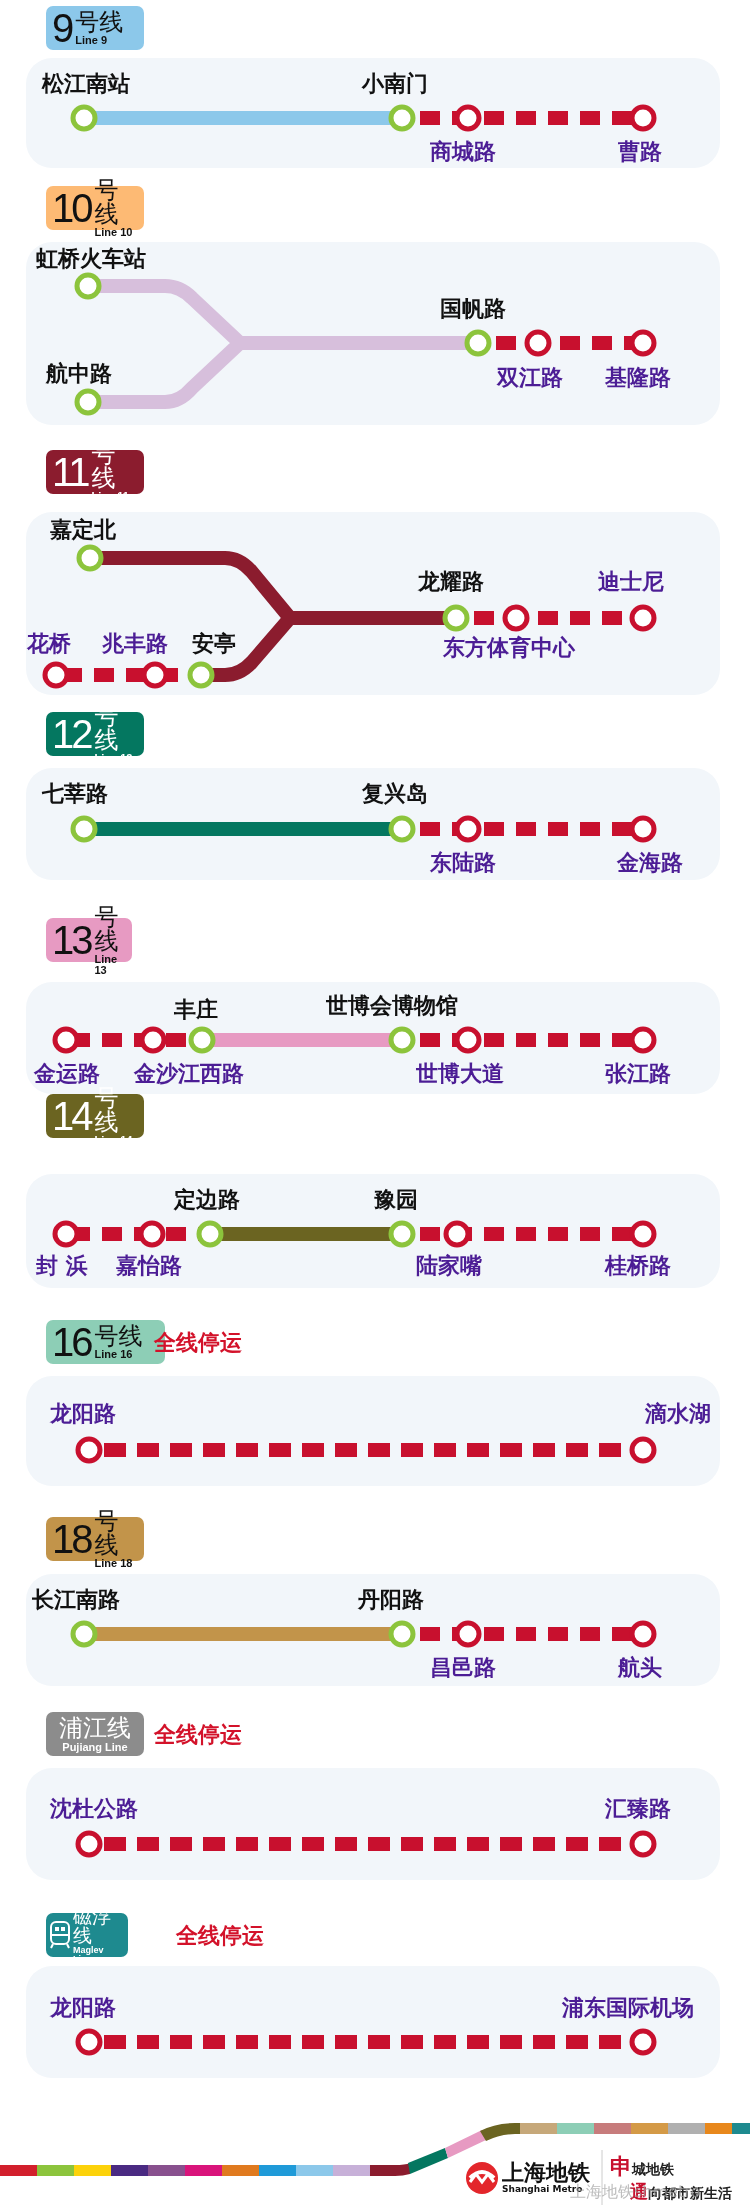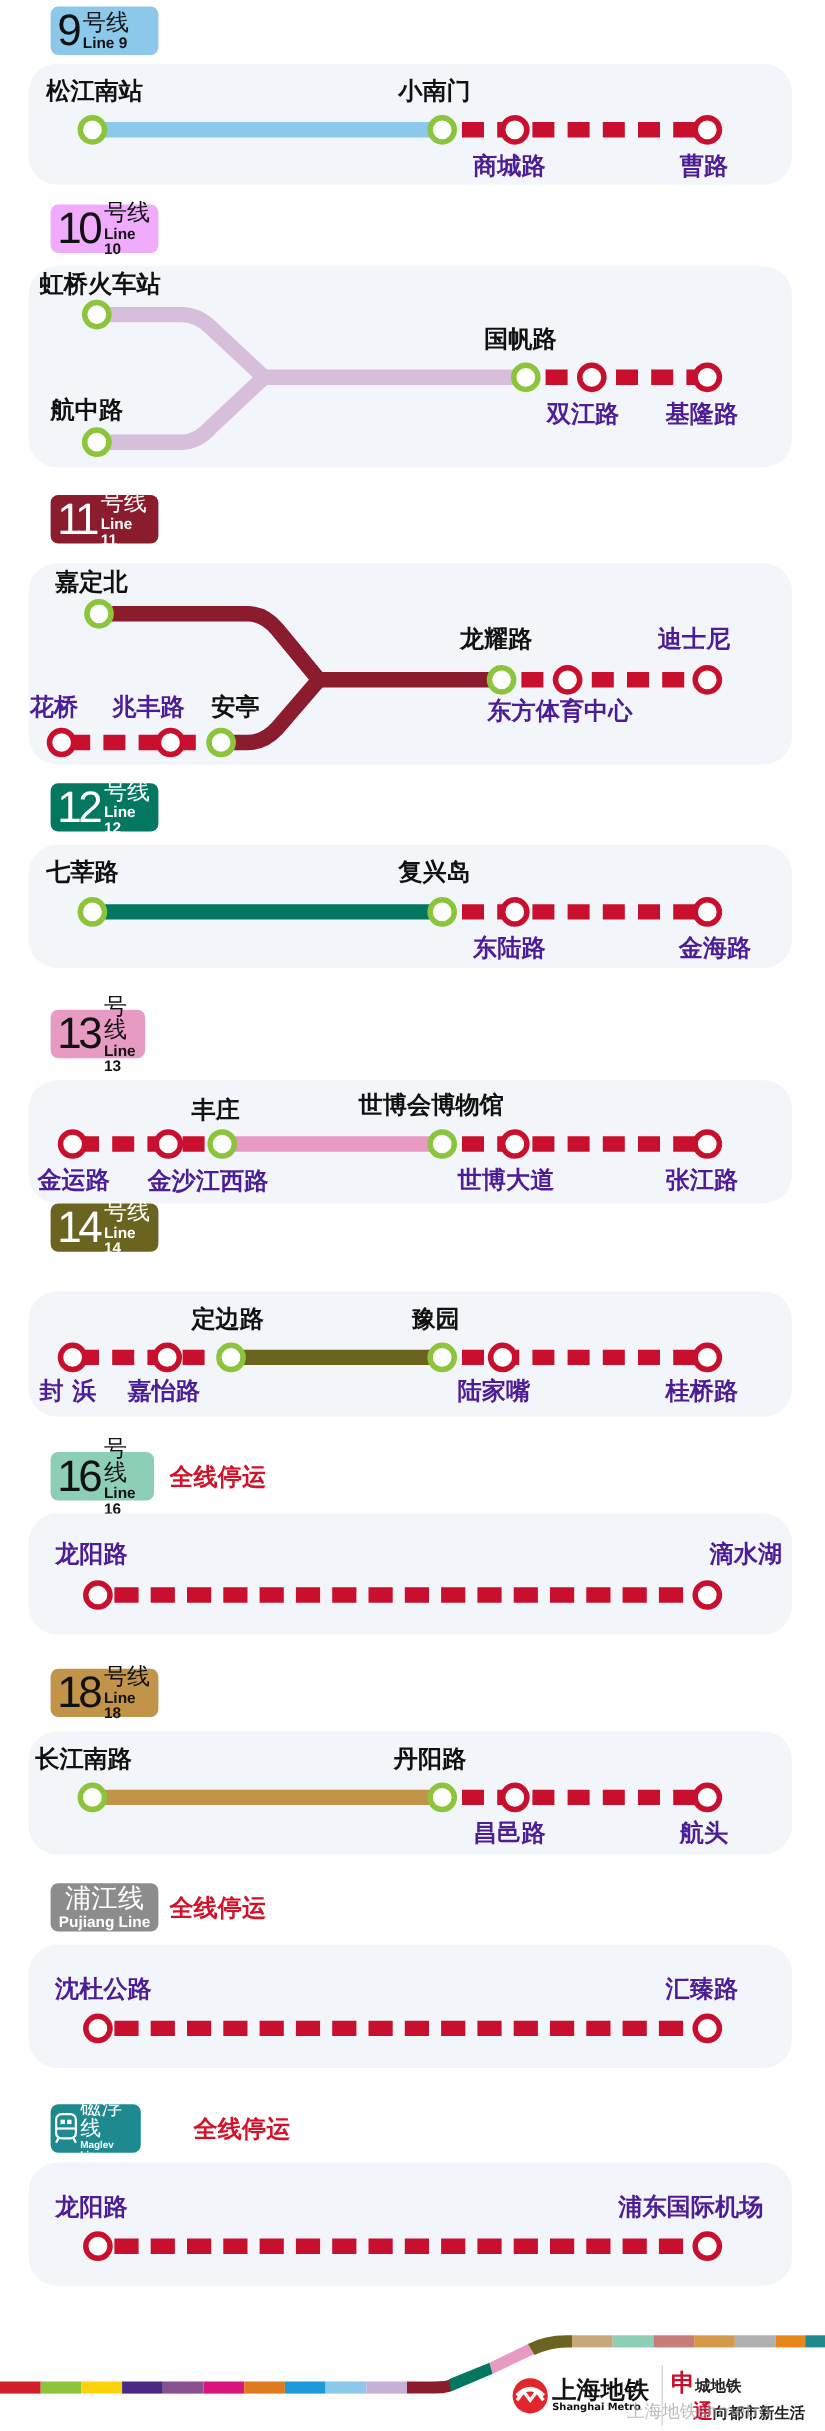--- a/index.html
+++ b/index.html
@@ -1,22 +1,22 @@
 <!DOCTYPE html>
 <html><head>
 <meta charset="utf-8">
 <style>
   html, body { margin:0; padding:0; background:#ffffff; }
   body { width:750px; height:2210px; position:relative; overflow:hidden;
          font-family:"DejaVu Sans","Liberation Sans",sans-serif; }
   .badge { position:absolute; height:44px; border-radius:7px; display:flex; align-items:center; padding:0 6px; box-sizing:border-box; color:#111; }
   .badge .num { font-family:"Liberation Sans",sans-serif; font-size:40px; line-height:40px; letter-spacing:-3px; margin-right:4px; }
   .badge .stack { display:flex; flex-direction:column; line-height:1; }
-  .badge .cn { font-size:21px; font-weight:normal; }
-  .badge .en { font-family:"Liberation Sans",sans-serif; font-size:14px; font-weight:bold; margin-top:1px; }
+  .badge .cn { font-size:24px; font-weight:normal; }
+  .badge .en { font-family:"Liberation Sans",sans-serif; font-size:11px; font-weight:bold; margin-top:1px; }
   .badge.light .cn, .badge.light .en, .badge.light .num { color:#ffffff; }
   .badge .cnbig { font-size:24px; color:#fff; line-height:24px; }
   .suspend { position:absolute; color:#d3122a; font-size:22px; font-weight:bold; }
   .card { position:absolute; left:26px; width:694px; background:#f2f6fa; border-radius:26px; }
   svg.map { position:absolute; left:0; top:0; overflow:visible; }
   .lbl { position:absolute; font-size:22px; font-weight:bold; white-space:nowrap; line-height:24px; }
   .lbl.open { color:#111111; }
   .lbl.closed { color:#4c1d95; }
   .footer { position:absolute; left:0; top:2120px; width:750px; height:90px; }
   .logo-text { position:absolute; font-weight:bold; }
@@ -38,21 +38,21 @@
   <circle cx="84" cy="118" r="11" fill="#fff" stroke="#8cc43c" stroke-width="5"></circle>
   <circle cx="402" cy="118" r="11" fill="#fff" stroke="#8cc43c" stroke-width="5"></circle>
   <circle cx="468" cy="118" r="11" fill="#fff" stroke="#c8102e" stroke-width="5"></circle>
   <circle cx="643" cy="118" r="11" fill="#fff" stroke="#c8102e" stroke-width="5"></circle>
 </svg>
 <div class="lbl open" style="left:42px;top:72px;">松江南站</div>
 <div class="lbl open" style="left:362px;top:72px;">小南门</div>
 <div class="lbl closed" style="left:430px;top:140px;">商城路</div>
 <div class="lbl closed" style="left:618px;top:140px;">曹路</div>
 
-<div class="badge" style="left:46px;top:186px;width:98px;background:#f0abfc;">
+<div class="badge" style="left:46px;top:186px;width:98px;background:#fdba74;">
   <span class="num">10</span>
   <span class="stack">
       <span class="cn">号线</span>
       <span class="en">Line 10</span>
     </span>
 </div>
 <div class="card" style="top:242px;height:183px;"></div>
 <svg class="map" width="750" height="2210">
   <path d="M88 286 H165 Q180 286 192 298 L240 343 L192 388 Q180 402 165 402 H88" fill="none" stroke="#d7bfdc" stroke-width="14" stroke-linejoin="round"></path>
   <line x1="235" y1="343" x2="478" y2="343" stroke="#d7bfdc" stroke-width="14"></line>
@@ -164,21 +164,21 @@
   <circle cx="457" cy="1234" r="11" fill="#fff" stroke="#c8102e" stroke-width="5"></circle>
   <circle cx="643" cy="1234" r="11" fill="#fff" stroke="#c8102e" stroke-width="5"></circle>
 </svg>
 <div class="lbl open" style="left:174px;top:1188px;">定边路</div>
 <div class="lbl open" style="left:374px;top:1188px;">豫园</div>
 <div class="lbl closed" style="left:36px;top:1254px;">封 浜</div>
 <div class="lbl closed" style="left:116px;top:1254px;">嘉怡路</div>
 <div class="lbl closed" style="left:416px;top:1254px;">陆家嘴</div>
 <div class="lbl closed" style="left:605px;top:1254px;">桂桥路</div>
 
-<div class="badge" style="left:46px;top:1320px;width:94px;background:#8dceb6;">
+<div class="badge" style="left:46px;top:1320px;width:119px;background:#8dceb6;">
   <span class="num">16</span>
   <span class="stack">
       <span class="cn">号线</span>
       <span class="en">Line 16</span>
     </span>
 </div>
 <div class="suspend" style="left:154px;top:1328px;">全线停运</div>
 <div class="card" style="top:1376px;height:110px;"></div>
 <svg class="map" width="750" height="2210">
   <line x1="96" y1="1450" x2="632" y2="1450" stroke="#c8102e" stroke-width="14" stroke-dasharray="22,11" stroke-dashoffset="-8"></line>

